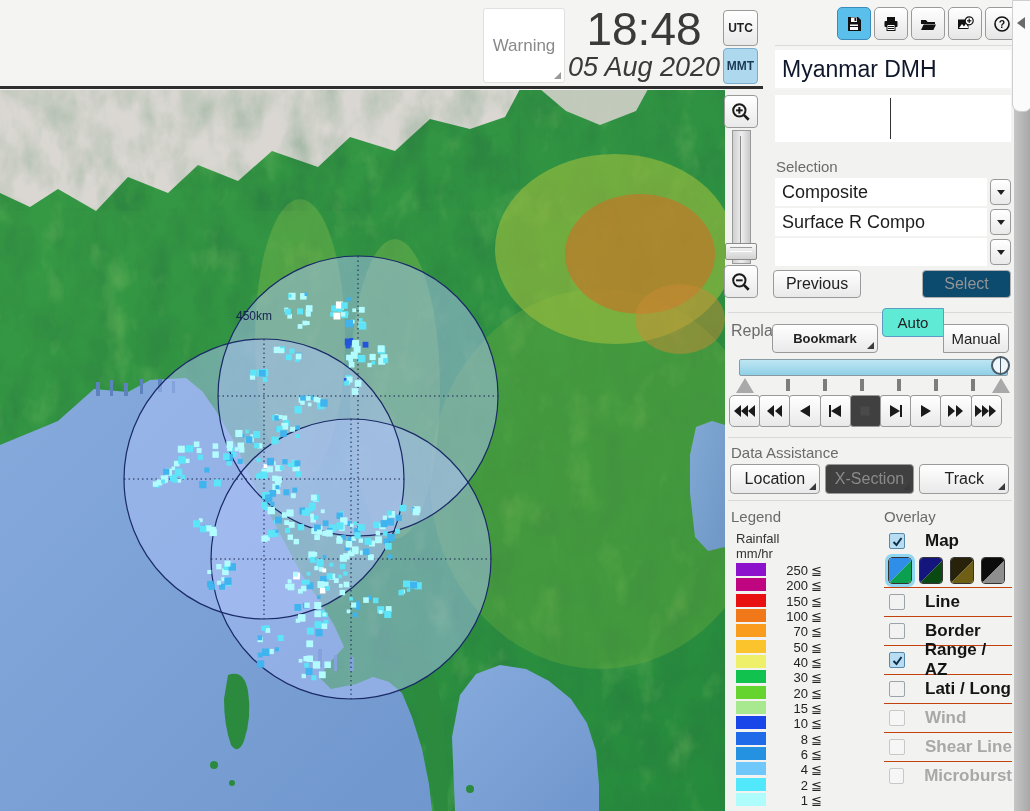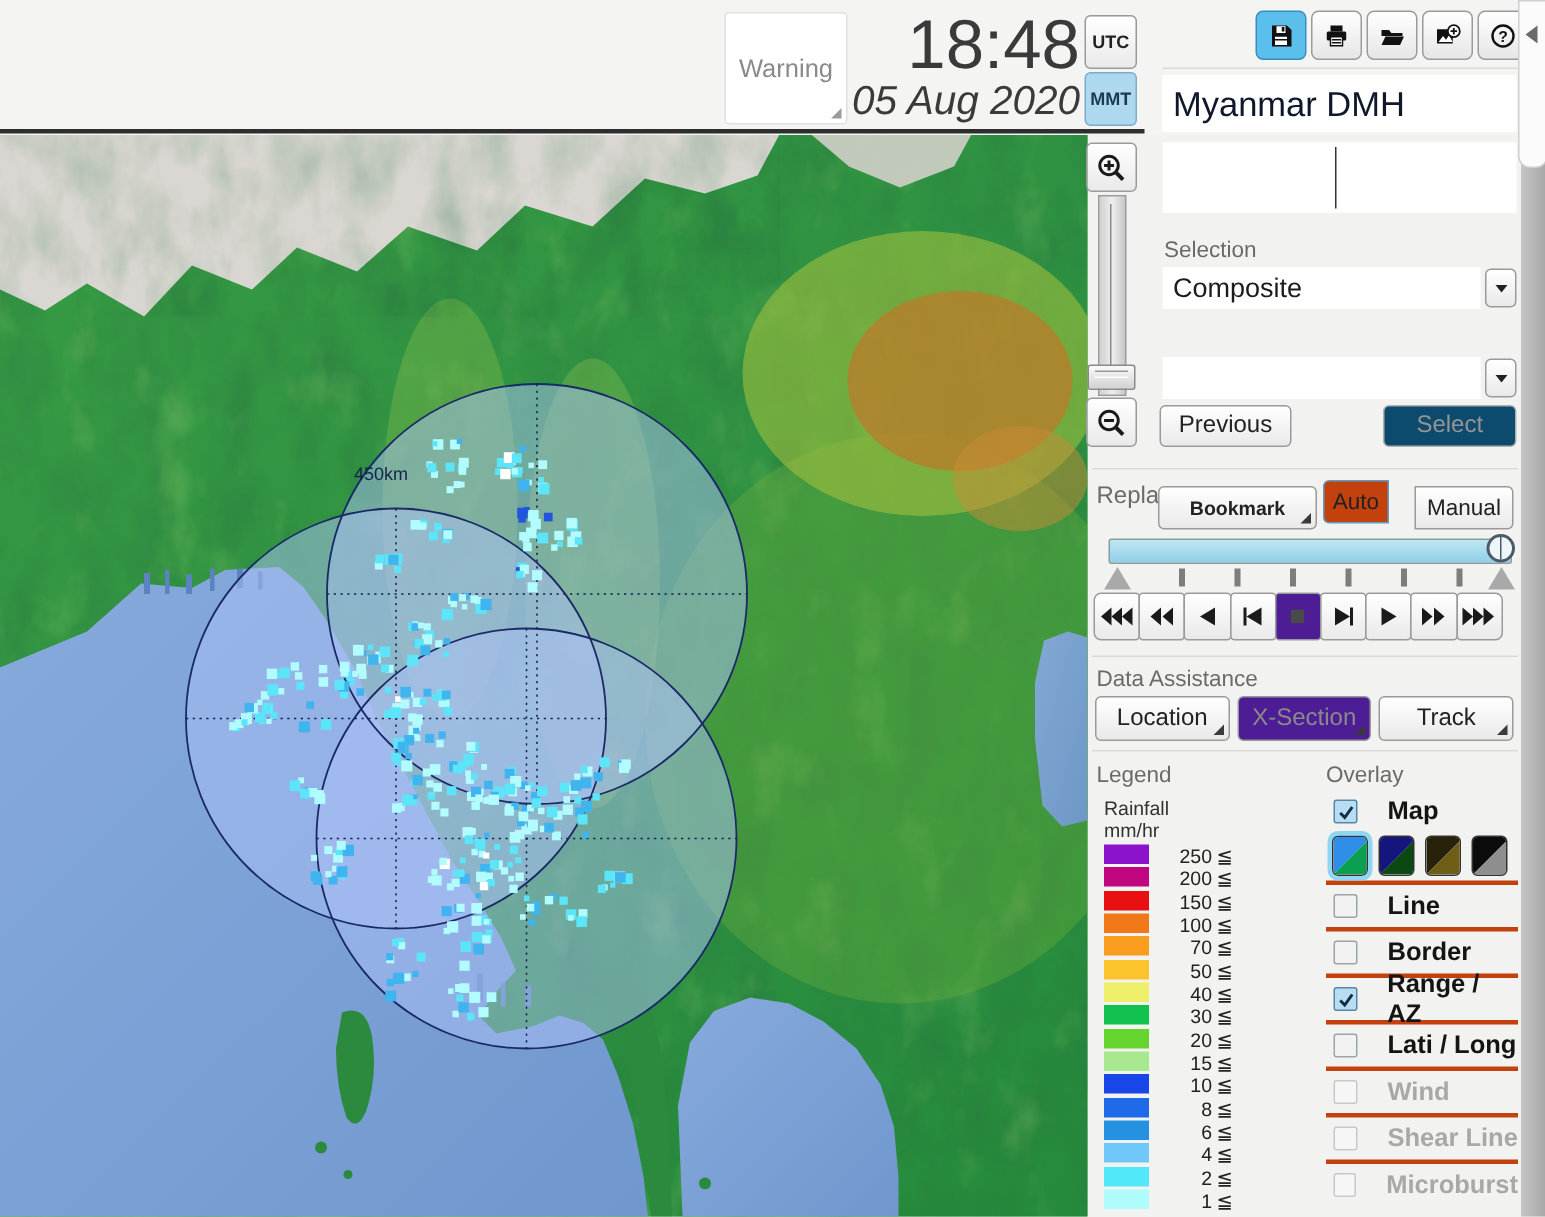--- a/index.html
+++ b/index.html
@@ -11,26 +11,26 @@
   #header{left:0;top:0;width:1030px;height:90px;background:#f4f4f3;}
   #header-underline{left:0;top:86px;width:763px;height:3px;background:#2e2e2e;}
   #logo-panel{left:5px;top:3px;width:397px;height:82px;background:#fdfdfd;border-radius:4px;}
   #logo-title{left:12px;top:2px;font-family:"Liberation Serif",serif;font-weight:bold;font-size:46px;letter-spacing:1px;color:#111;}
   .logo-sub{left:208px;color:#c40f0f;font-weight:bold;font-size:16px;letter-spacing:0.5px;white-space:nowrap;}
   #logo-sub1{top:7px;}
   #logo-sub2{top:26px;}
   #eagle{left:8px;top:44px;}
 
   .panel-btn{box-sizing:border-box;background:linear-gradient(#ffffff,#e9e9e9);border:1px solid #9a9a9a;border-radius:4px;color:#222;display:flex;align-items:center;justify-content:center;cursor:default;}
-  .pressed{background:#4c1d95;}
+  .pressed{background:#404040;}
   .corner-tri{position:absolute;right:3px;bottom:3px;width:0;height:0;border-left:7px solid transparent;border-bottom:7px solid #3a3a3a;}
   .corner-tri.gray{border-bottom-color:#9a9a9a;}
 
   #warning-btn{left:483px;top:8px;width:80px;height:73px;background:#fff;border:1px solid #e0e0e0;border-radius:3px;color:#8a8a8a;font-size:17px;display:flex;align-items:center;justify-content:center;}
-  #clock-time{left:568px;top:2px;width:152px;text-align:right;font-size:46px;color:#3a3a3a;}
+  #clock-time{left:568px;top:2px;width:152px;text-align:center;font-size:46px;color:#3a3a3a;}
   #clock-date{left:560px;top:52px;width:168px;text-align:center;font-size:27px;color:#3a3a3a;font-style:italic;}
   .tz-btn{left:723px;width:35px;height:36px;font-size:12px;font-weight:bold;}
   #tz-utc{top:10px;}
   #tz-mmt{top:48px;background:#aed8ee;border-color:#7aaccc;color:#1a3a52;}
 
   
   #toolbar{left:837px;top:7px;display:flex;gap:3px;}
   .tool-btn{width:32px;height:31px;background:linear-gradient(#ffffff,#e6e6e6);border:1px solid #9a9a9a;border-radius:5px;display:flex;align-items:center;justify-content:center;}
   .tool-btn.active{background:#5bbfec;border-color:#3a8cbe;}
 
@@ -51,21 +51,21 @@
   .dd-row{left:775px;width:236px;height:28px;}
   .dd-text{position:absolute;left:0;top:0;width:212px;height:28px;background:#fff;display:flex;align-items:center;}
   .dd-text span{margin-left:7px;font-size:18px;color:#1c1c1c;}
   .dd-btn{position:absolute;right:0;top:1px;width:21px;height:26px;}
   .dd-arrow{width:0;height:0;border-left:4px solid transparent;border-right:4px solid transparent;border-top:5px solid #222;}
   #prev-btn{left:773px;top:270px;width:88px;height:28px;font-size:16px;}
   #select-btn{left:922px;top:270px;width:89px;height:28px;font-size:16px;background:#0c4a6e;color:#949494;border-color:#b0b0b0;}
 
   #replay-label{left:731px;top:322px;font-size:16px;}
   #bookmark-btn{left:772px;top:324px;width:106px;height:29px;font-size:13px;font-weight:bold;position:absolute;}
-  #auto-btn{left:882px;top:320px;width:44px;height:29px;font-size:15px;background:#c2410c;border-color:#5e9cc4;border-radius:4px 0 0 4px;}
+  #auto-btn{left:882px;top:308px;width:62px;height:29px;font-size:15px;background:#5eead4;border-color:#5e9cc4;border-radius:4px 0 0 4px;}
   #manual-btn{left:943px;top:324px;width:66px;height:29px;font-size:15px;border-radius:0 4px 4px 0;}
   #slider-track{left:739px;top:359px;width:267px;height:15px;background:linear-gradient(#bfe6f2,#8fd0e8);border:1px solid #8a9aa2;border-radius:2px;}
   #slider-handle{left:991px;top:356px;width:19px;height:19px;border:2px solid #4a5a66;border-radius:50%;background:#eef6fa;box-sizing:border-box;}
   #slider-handle div{position:absolute;left:7px;top:0;width:1px;height:15px;background:#4a5a66;}
   .end-tri{width:0;height:0;border-left:9px solid transparent;border-right:9px solid transparent;border-bottom:15px solid #a9a9a9;}
   #tick-row{left:736px;top:377px;width:274px;height:16px;}
   .tick{position:absolute;top:2px;width:4px;height:12px;background:#7d7d7d;}
   #playback{left:729px;top:395px;display:flex;}
   .pb-btn{width:31.2px;height:32px;border-radius:3px;margin:0;border:1px solid #9a9a9a;margin-left:-1px;}
   .pb-btn:first-child{margin-left:0;border-radius:5px 3px 3px 5px;}
@@ -79,21 +79,21 @@
   #legend-label{left:731px;top:508px;}
   #overlay-label{left:884px;top:508px;}
   #legend-title{left:736px;top:531px;font-size:13px;color:#333;line-height:15px;}
   #legend-rows{left:736px;top:563px;width:92px;}
   .lg-row{height:15.35px;display:flex;align-items:flex-start;}
   .lg-swatch{width:30px;height:13px;}
   .lg-val{width:42px;text-align:right;font-size:13px;color:#222;}
   .lg-suffix{font-size:13px;color:#222;margin-left:3px;}
 
   #overlay-rows{left:884px;top:528px;width:128px;}
-  .ov-row{height:28px;display:flex;align-items:center;border-top:3px solid #c2410c;}
+  .ov-row{height:28px;display:flex;align-items:center;border-top:1px solid #c2410c;}
   .ov-row.first{border-top:none;height:25px;}
   .ov-row.swatches{height:34px;border-top:none;}
   .cbx{width:16px;height:16px;box-sizing:border-box;border:1px solid #9aa4aa;background:#f2f2f2;border-radius:2px;margin-left:5px;position:relative;}
   .cbx.checked{background:#b8dcf0;border-color:#5588aa;}
   .cbx.checked svg{position:absolute;left:1px;top:1px;}
   .cbx.disabled{border-color:#c8c8c8;background:#f6f6f6;}
   .ov-lab{margin-left:20px;font-size:17px;font-weight:bold;color:#141414;}
   .ov-lab.disabled{color:#a8a8a8;font-weight:bold;}
   .mapstyle{width:25px;height:25px;border-radius:4px;overflow:hidden;border:1px solid #333;margin-right:7px;position:relative;}
   .mapstyle.selected{outline:3px solid #8ed6f2;}
@@ -660,20 +660,28 @@
 
   <div class="abs panel-label" id="selection-label">Selection</div>
   <div class="abs dd-row" style="top:178px;">
     <div class="dd-text">
         <span>Composite</span>
       </div>
     <div class="panel-btn dd-btn">
         <span class="dd-arrow"></span>
       </div>
   </div>
+  <div class="abs dd-row" style="top:208px;">
+    <div class="dd-text">
+        <span>Surface R Compo</span>
+      </div>
+    <div class="panel-btn dd-btn">
+        <span class="dd-arrow"></span>
+      </div>
+  </div>
   <div class="abs dd-row" style="top:238px;">
     <div class="dd-text">
         <span></span>
       </div>
     <div class="panel-btn dd-btn">
         <span class="dd-arrow"></span>
       </div>
   </div>
   <div class="abs panel-btn" id="prev-btn">Previous</div>
   <div class="abs panel-btn" id="select-btn">Select</div>

